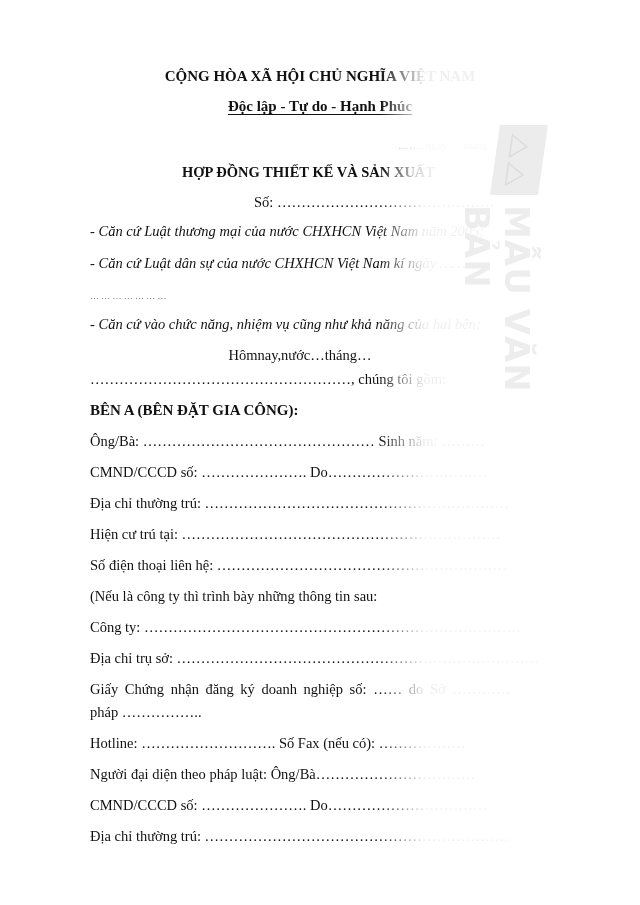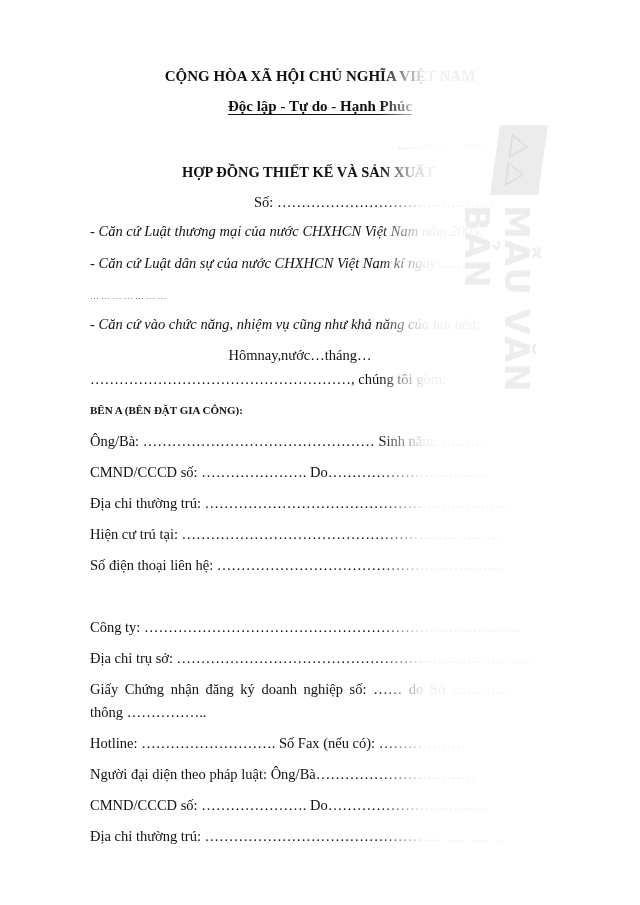--- a/index.html
+++ b/index.html
@@ -63,31 +63,32 @@
   <div class="line justify-row" style="top:346px">
     <span>Hôm</span>
     <span>nay,</span>
     <span>nước</span>
     <span>…</span>
     <span>tháng</span>
     <span>…</span>
   </div>
   <div class="line" style="top:370px">………………………………………………, chúng tôi gồm:</div>
 
-  <div class="line bold" style="top:401px; font-size:11px">BÊN A (BÊN ĐẶT GIA CÔNG):</div>
+  <div class="line bold" style="top:401px; font-size:15px">BÊN A (BÊN ĐẶT GIA CÔNG):</div>
 
   <div class="line" style="top:432px">Ông/Bà: ………………………………………… Sinh năm: ………</div>
   <div class="line" style="top:463px">CMND/CCCD số: …………………. Do……………………………</div>
   <div class="line" style="top:494px">Địa chỉ thường trú: ………………………………………………………</div>
   <div class="line" style="top:525px">Hiện cư trú tại: …………………………………………………………</div>
   <div class="line" style="top:556px">Số điện thoại liên hệ: ……………………………………………………</div>
+  <div class="line" style="top:587px">(Nếu là công ty thì trình bày những thông tin sau:</div>
   <div class="line" style="top:618px">Công ty: ……………………………………………………………………</div>
   <div class="line" style="top:649px">Địa chỉ trụ sở: …………………………………………………………………</div>
   <div class="line" style="top:680px; word-spacing:3px">Giấy Chứng nhận đăng ký doanh nghiệp số: …… do Sở …………</div>
-  <div class="line" style="top:703px">thông ……………..</div>
+  <div class="line" style="top:703px">pháp ……………..</div>
   <div class="line" style="top:734px">Hotline: ………………………. Số Fax (nếu có): ………………</div>
   <div class="line" style="top:765px">Người đại diện theo pháp luật: Ông/Bà……………………………</div>
   <div class="line" style="top:796px">CMND/CCCD số: …………………. Do……………………………</div>
   <div class="line" style="top:827px">Địa chỉ thường trú: ………………………………………………………</div>
 
   <div class="fade"></div>
 
   <div class="watermark">
     <div class="wm-logo">
       <svg width="48" height="70" viewBox="0 0 48 70">

